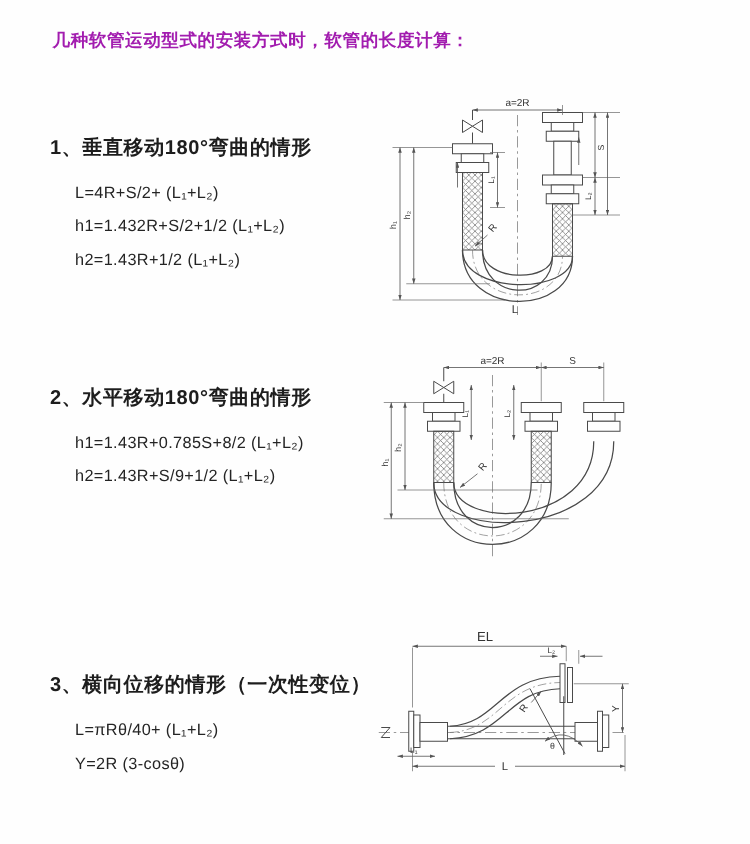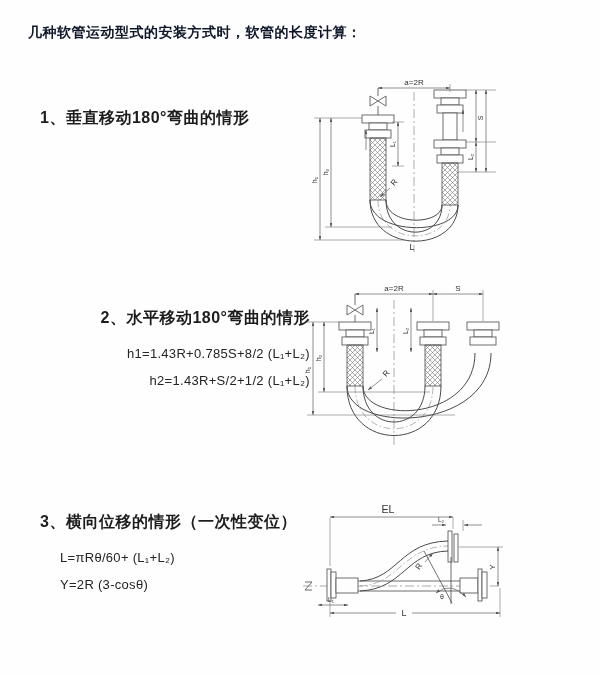--- a/index.html
+++ b/index.html
@@ -2,30 +2,30 @@
 <html><head>
 <meta charset="utf-8">
 <style>
   html,body{margin:0;padding:0;}
   body{
     width:600px;height:675px;position:relative;overflow:hidden;
     background:#fefefe;color:#222;
     font-family:"Liberation Sans","DejaVu Sans",sans-serif;
   }
   .page-title{
-    position:absolute;left:28px;top:24px;
-    font-size:14px;font-weight:bold;letter-spacing:.5px;color:#0f172a;
+    position:absolute;left:42px;top:24px;
+    font-size:14px;font-weight:bold;letter-spacing:.5px;color:#a21caf;
   }
   .section{position:absolute;left:40px;width:270px;}
   .sec-heading{font-size:16px;font-weight:bold;color:#1d1d1d;letter-spacing:.5px;}
   .formulas{margin:11px 0 0 20px;}
   .formula{font-size:13px;color:#242424;line-height:27px;letter-spacing:.3px;white-space:nowrap;}
   #sec1{top:108px;}
-  #sec2{top:308px;text-align:right;}
-  #sec3{top:512px;}
+  #sec2{top:308px;}
+  #sec3{top:538px;}
   svg{position:absolute;}
   #d1{left:300px;top:68px;}
   #d2{left:300px;top:278px;}
   #d3{left:295px;top:500px;}
   svg .ln{stroke:#4a4a4a;stroke-width:1;fill:none;}
   svg .thin{stroke:#4a4a4a;stroke-width:.8;fill:none;}
   svg .fit{stroke:#4a4a4a;stroke-width:.8;fill:#fefefe;}
   svg .dim{stroke:#555;stroke-width:.65;fill:none;}
   svg .ext{stroke:#666;stroke-width:.55;fill:none;}
   svg .cl{stroke:#777;stroke-width:.6;fill:none;stroke-dasharray:9 3 2 3;}
@@ -34,34 +34,39 @@
   .t8{font-size:8px;} .t7{font-size:7px;} .t6{font-size:6.5px;}
   .t9{font-size:9px;} .t10{font-size:10.5px;}
 </style>
 </head>
 <body>
 
 <div class="page-title">几种软管运动型式的安装方式时，软管的长度计算：</div>
 
 <div class="section" id="sec1">
   <div class="sec-heading">1、垂直移动180°弯曲的情形</div>
+  <div class="formulas">
+    <div class="formula">L=4R+S/2+ (L₁+L₂)</div>
+    <div class="formula">h1=1.432R+S/2+1/2 (L₁+L₂)</div>
+    <div class="formula">h2=1.43R+1/2 (L₁+L₂)</div>
+  </div>
 </div>
 
 <div class="section" id="sec2">
   <div class="sec-heading">2、水平移动180°弯曲的情形</div>
   <div class="formulas">
     <div class="formula">h1=1.43R+0.785S+8/2 (L₁+L₂)</div>
-    <div class="formula">h2=1.43R+S/2+1/2 (L₁+L₂)</div>
+    <div class="formula">h2=1.43R+S/9+1/2 (L₁+L₂)</div>
   </div>
 </div>
 
 <div class="section" id="sec3">
   <div class="sec-heading">3、横向位移的情形（一次性变位）</div>
   <div class="formulas">
-    <div class="formula">L=πRθ/60+ (L₁+L₂)</div>
+    <div class="formula">L=πRθ/40+ (L₁+L₂)</div>
     <div class="formula">Y=2R (3-cosθ)</div>
   </div>
 </div>
 
 <svg id="d1" width="300" height="195" viewBox="300 68 300 195">
   <defs>
     <marker id="m1" markerWidth="7" markerHeight="4.4" refX="6.6" refY="2.2" orient="auto-start-reverse">
       <path d="M0,0 L6.6,2.2 L0,4.4 z" fill="#555"></path>
     </marker>
     <pattern id="h1" width="5" height="5" patternUnits="userSpaceOnUse">

